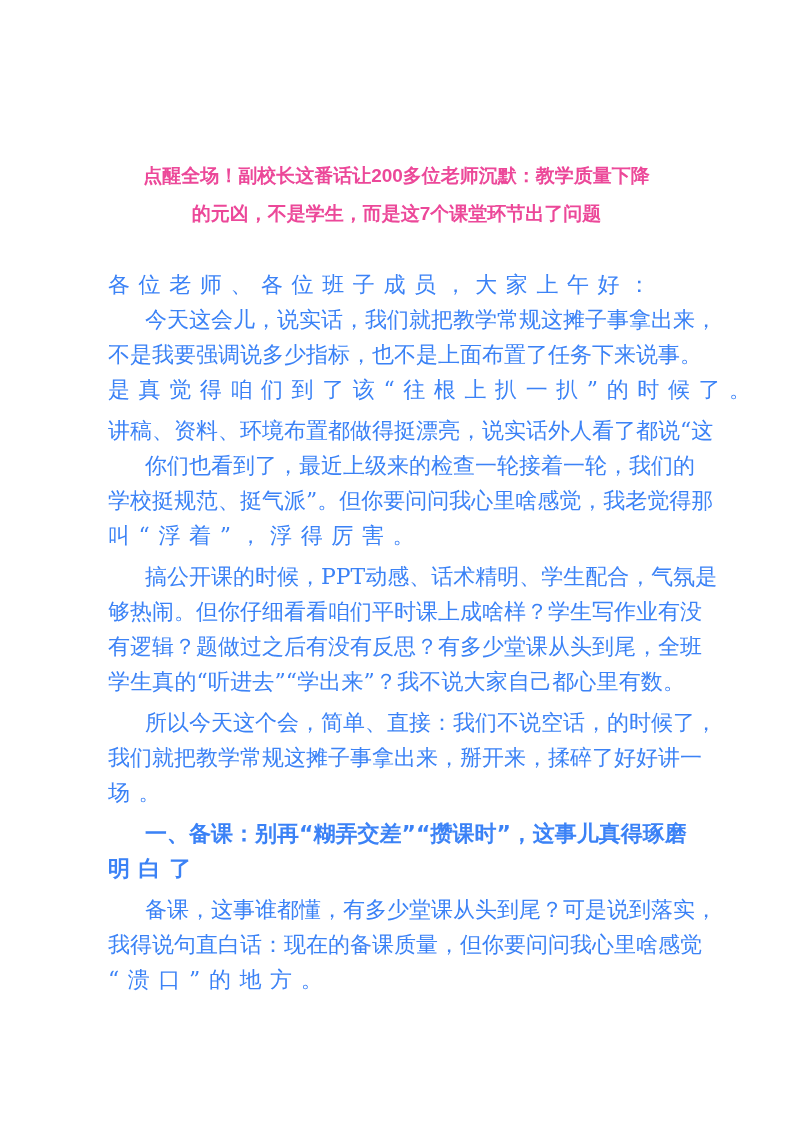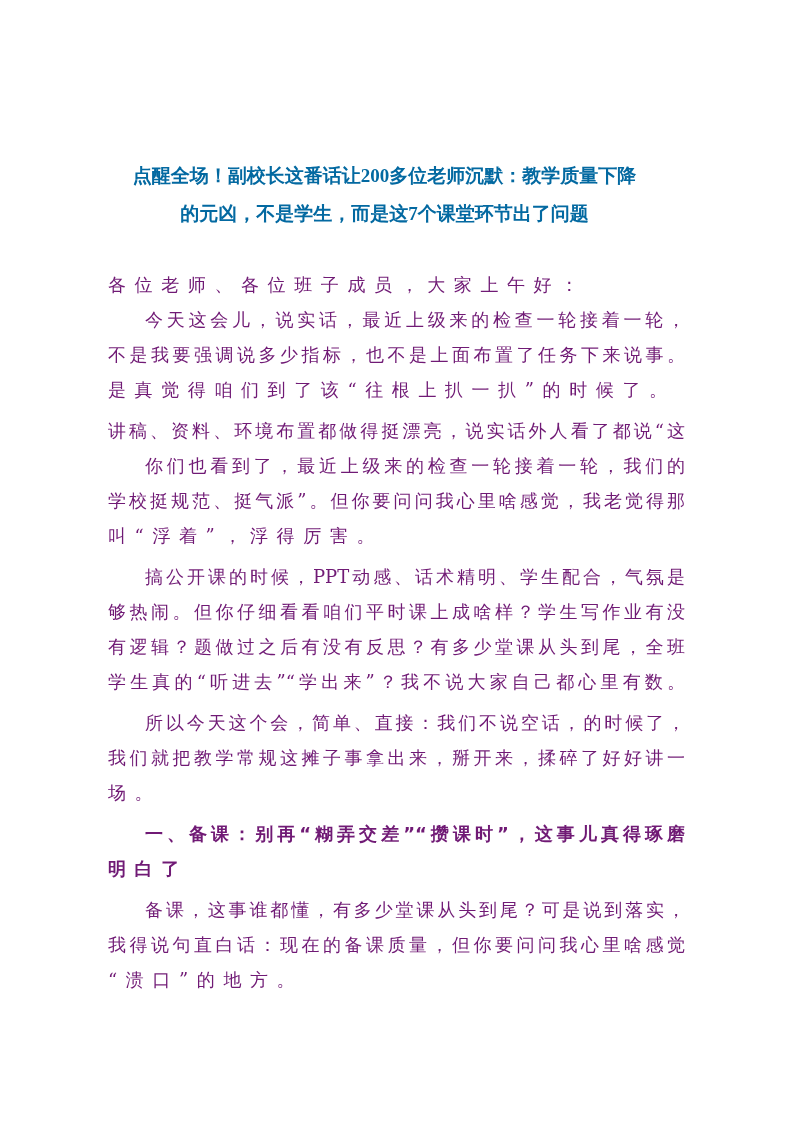--- a/index.html
+++ b/index.html
@@ -1,26 +1,26 @@
 <!DOCTYPE html>
 <html><head>
 <meta charset="utf-8">
 <style>
   html, body { margin: 0; padding: 0; background: #ffffff; }
   body { width: 793px; height: 1122px; position: relative; overflow: hidden;
          font-family: "DejaVu Serif", "Liberation Serif", serif; color: #111; }
   .page { position: absolute; left: 0; top: 0; width: 793px; height: 1122px; background: #fff; }
-  .title { position: absolute; left: 96px; width: 577px; text-align: center;
-           font-family: Liberation Serif, serif; font-weight: bold;
-           font-size: 19px; line-height: 38px; top: 157px; color: #0369a1; }
+  .title { position: absolute; left: 108px; width: 577px; text-align: center;
+           font-family: Liberation Sans, sans-serif; font-weight: bold;
+           font-size: 19px; line-height: 38px; top: 157px; color: #ec4899; }
   .title .tl { display: block; white-space: nowrap; }
   .body { position: absolute; left: 108px; top: 267px; width: 577px; }
-  .line { display: block; height: 35px; line-height: 35px; font-size: 18px;
+  .line { display: block; height: 35px; line-height: 35px; font-size: 22px;
           white-space: nowrap; text-align: justify; text-align-last: justify;
-          color: #701a75; }
+          color: #3b82f6; }
   .line.last { text-align-last: left; letter-spacing: 8.6px; }
   .line.indent { padding-left: 37px; }
   .para-gap { height: 6px; }
   .heading { font-family: "DejaVu Sans", "Liberation Sans", sans-serif; font-weight: bold; color: #000; }
 </style>
 </head>
 <body>
 
 <div class="page">
 
@@ -29,21 +29,21 @@
     <span class="tl">的元凶，不是学生，而是这7个课堂环节出了问题</span>
   </div>
 
   <div class="body">
 
     <div>
       <span class="line last">各位老师、各位班子成员，大家上午好：</span>
     </div>
 
     <div>
-      <span class="line indent">今天这会儿，说实话，最近上级来的检查一轮接着一轮，</span>
+      <span class="line indent">今天这会儿，说实话，我们就把教学常规这摊子事拿出来，</span>
       <span class="line">不是我要强调说多少指标，也不是上面布置了任务下来说事。</span>
       <span class="line last">是真觉得咱们到了该“往根上扒一扒”的时候了。</span>
     </div>
     <div class="para-gap"></div>
 
     <div>
       <span class="line">讲稿、资料、环境布置都做得挺漂亮，说实话外人看了都说“这</span>
       <span class="line indent">你们也看到了，最近上级来的检查一轮接着一轮，我们的</span>
       <span class="line">学校挺规范、挺气派”。但你要问问我心里啥感觉，我老觉得那</span>
       <span class="line last">叫“浮着”，浮得厉害。</span>

